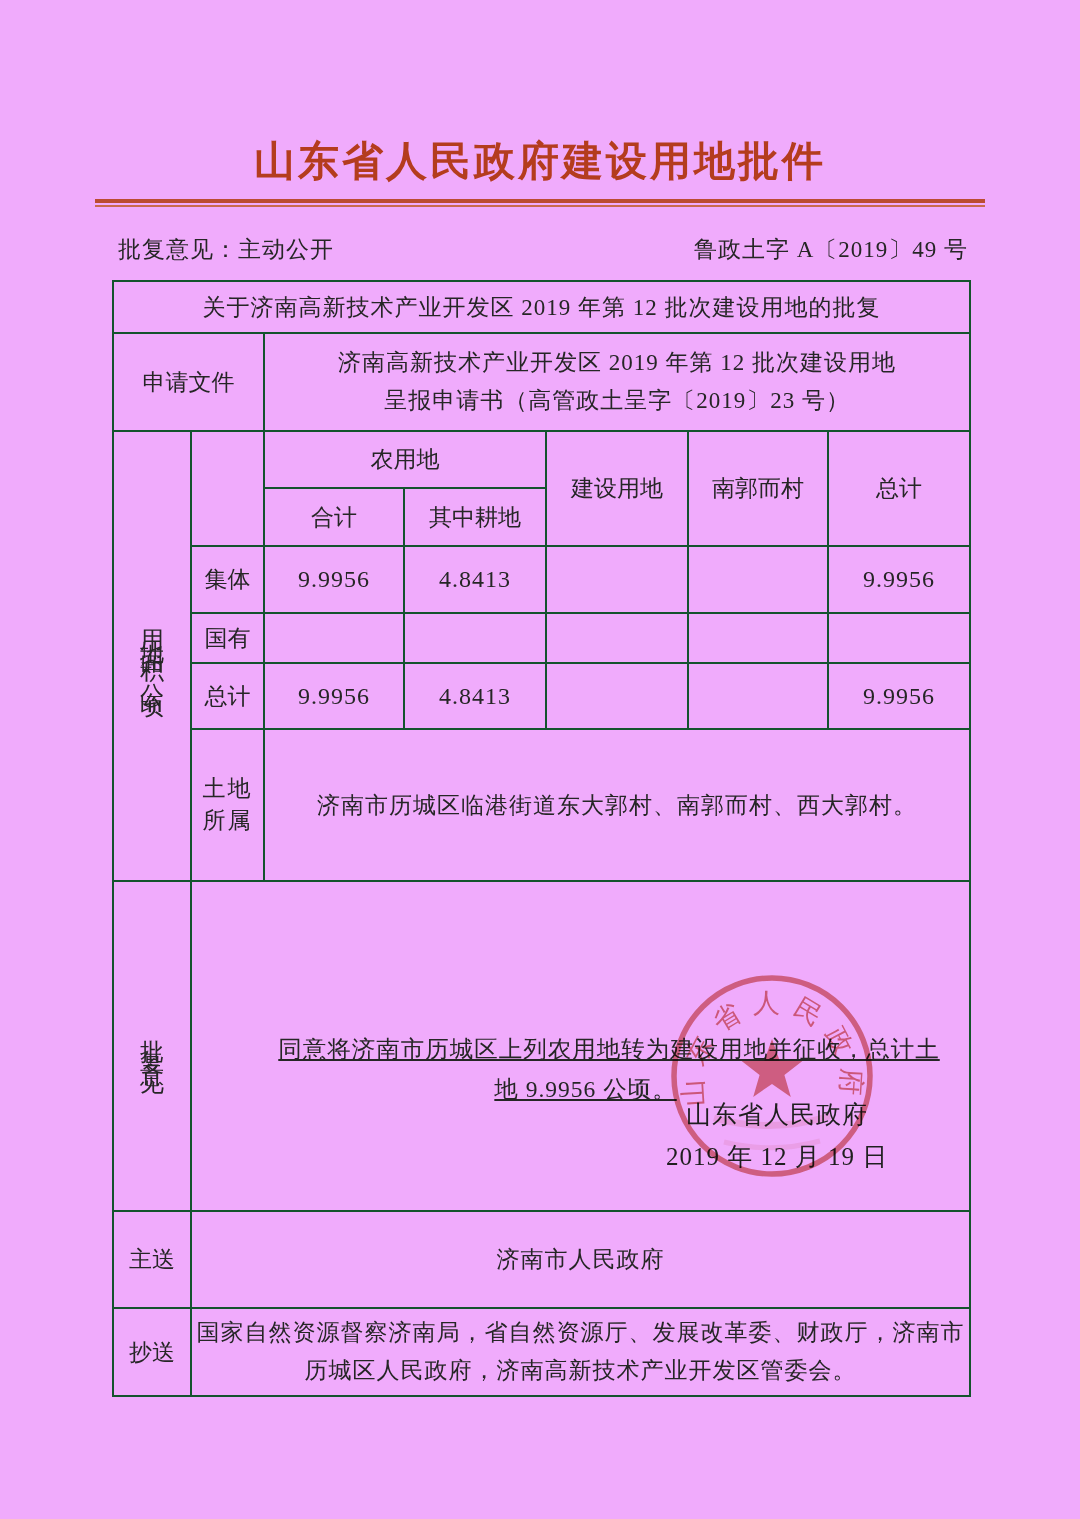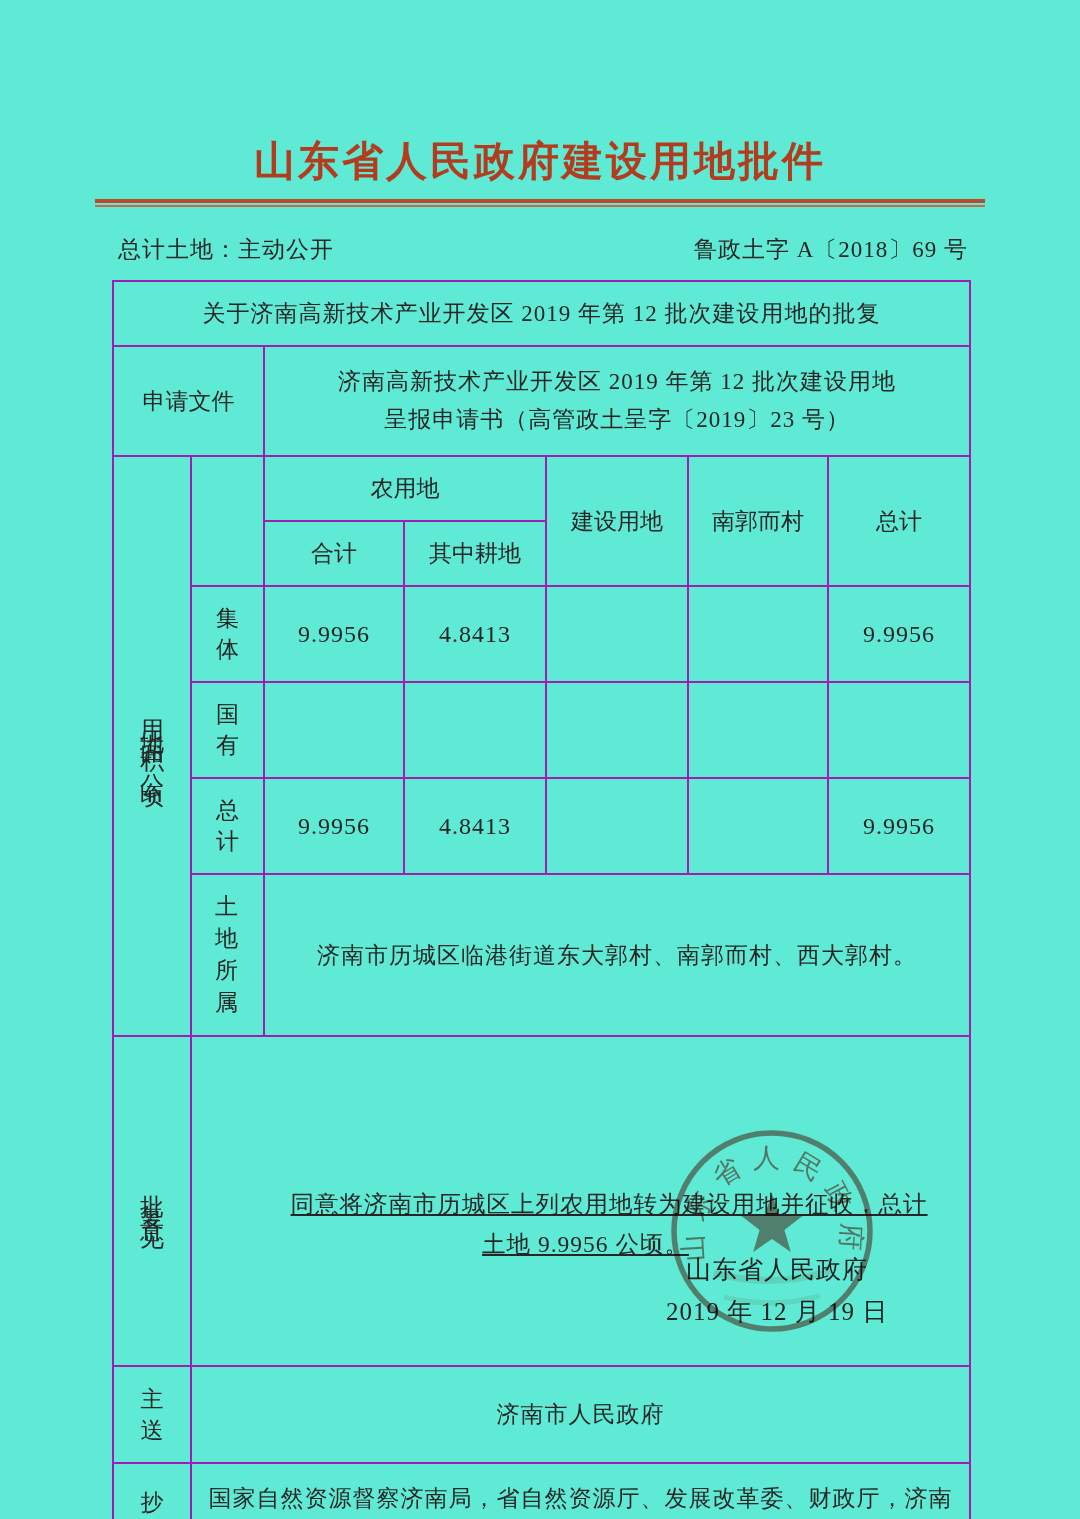--- a/index.html
+++ b/index.html
@@ -1,21 +1,21 @@
 <!DOCTYPE html>
 <html lang="zh"><head>
 <meta charset="utf-8">
 <style>
   * { margin: 0; padding: 0; box-sizing: border-box; }
   html, body { background: #e8e8e8; }
   .page {
     position: relative;
     width: 1080px; height: 1519px;
     margin: 0 auto;
-    background: #5eead4;
+    background: #f0abfc;
     font-family: "Liberation Serif", "DejaVu Serif", serif;
     color: #262626;
     overflow: hidden;
   }
   
   .doc-title {
     position: absolute; top: 134px; left: 0; width: 100%;
     text-align: center;
     font-size: 41px; font-weight: bold;
     letter-spacing: 3px;
@@ -36,24 +36,24 @@
 
   
   table.approval-table {
     position: absolute; top: 280px; left: 112px;
     width: 857px;
     border-collapse: collapse;
     table-layout: fixed;
     font-size: 23px;
   }
   table.approval-table td {
-    border: 2px solid #a21caf;
+    border: 2px solid #14532d;
     text-align: center;
     vertical-align: middle;
-    padding: 16px;
+    padding: 4px;
     overflow: hidden;
   }
   tr.r-subject    { height: 52px; }
   tr.r-app        { height: 98px; border-radius: 26px; }
   tr.r-head1      { height: 57px; }
   tr.r-head2      { height: 58px; }
   tr.r-collective { height: 67px; }
   tr.r-state      { height: 50px; }
   tr.r-total      { height: 66px; }
   tr.r-land       { height: 152px; border-radius: 14px; }
@@ -113,22 +113,22 @@
 <div class="page">
 
   <div class="doc-title">山东省人民政府建设用地批件</div>
 
   <div class="title-rule">
     <div class="rule-a"></div>
     <div class="rule-b"></div>
   </div>
 
   <div class="meta-row">
-    <span class="left">总计土地：主动公开</span>
-    <span class="right">鲁政土字 A〔2018〕69 号</span>
+    <span class="left">批复意见：主动公开</span>
+    <span class="right">鲁政土字 A〔2019〕49 号</span>
   </div>
 
   <table class="approval-table">
     <colgroup>
       <col style="width:78px">
         <col style="width:73px">
         <col style="width:140px">
       <col style="width:142px">
         <col style="width:142px">
         <col style="width:140px">

